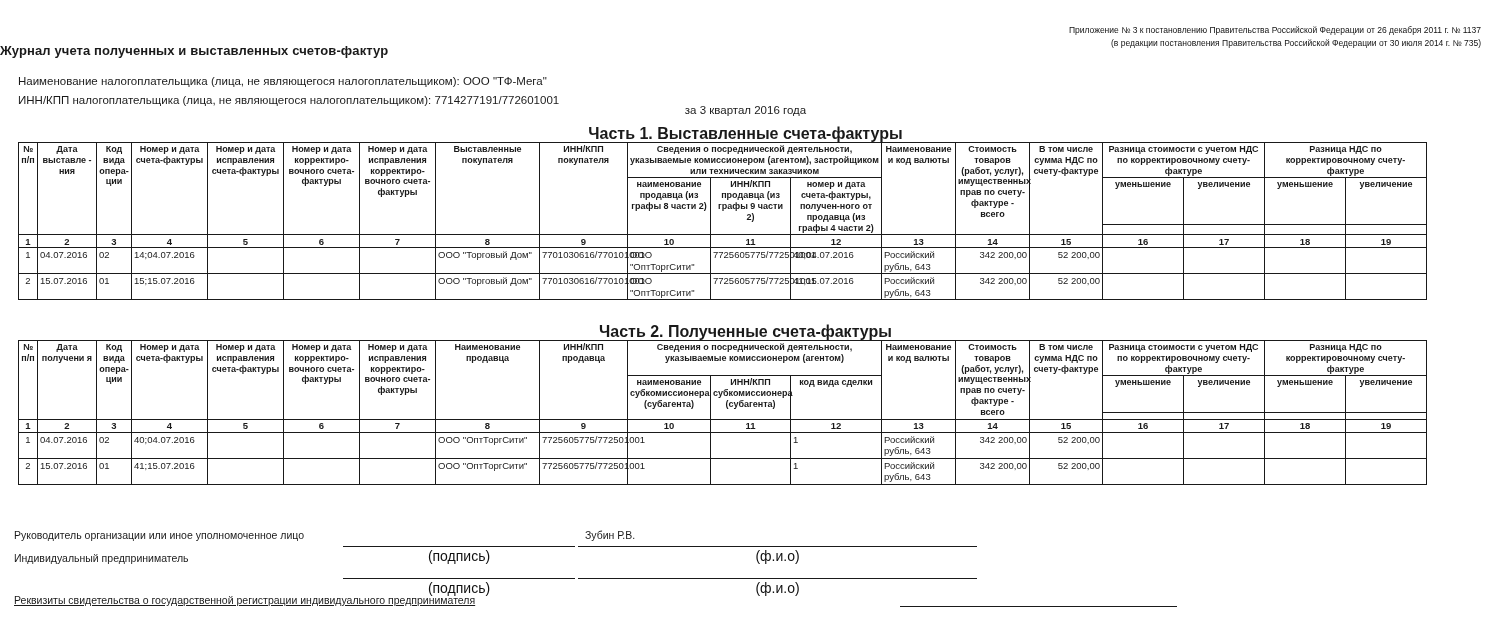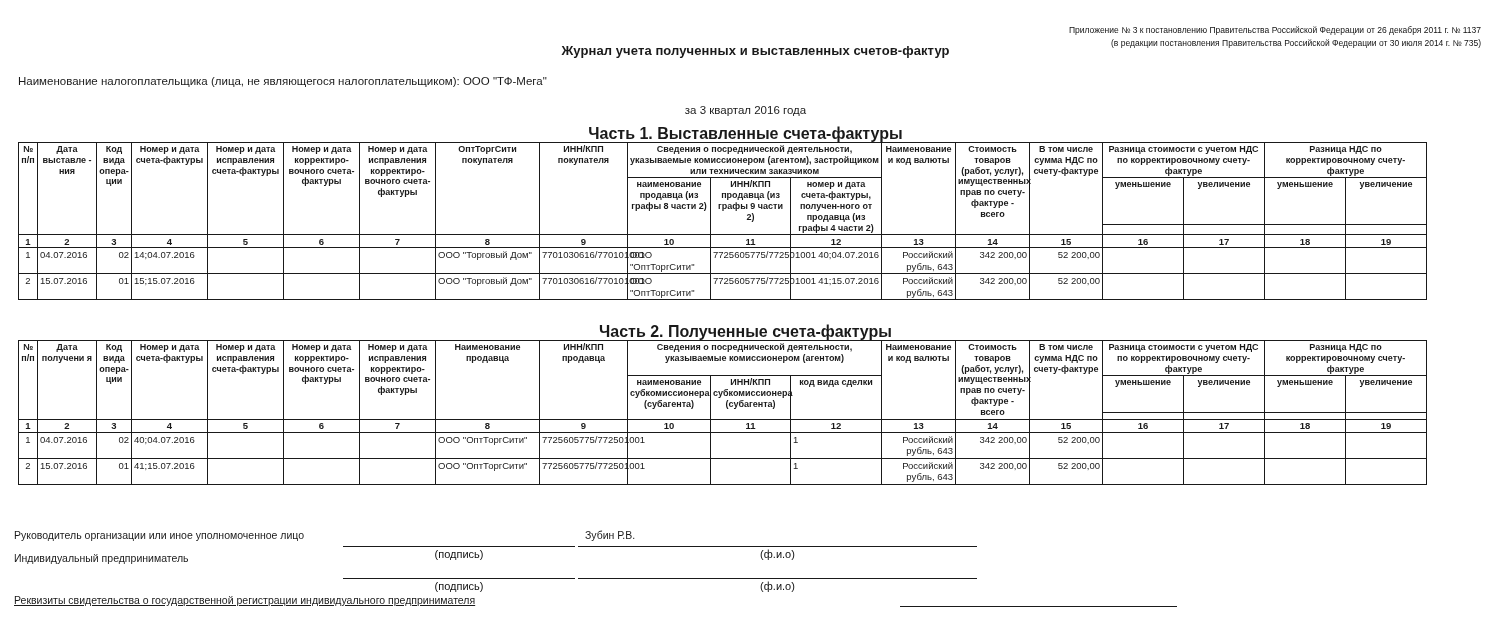--- a/index.html
+++ b/index.html
@@ -27,25 +27,24 @@
     font-size: 8.5px;
     line-height: 1.5;
     color: #111;
   }
 
   
   .doc-title {
     position: absolute;
     top: 43px;
     left: 0; right: 0;
-    text-align: center;
+    text-align: left;
     font-size: 13px;
     font-weight: bold;
     letter-spacing: 0.1px;
-    padding-left: 20px;
   }
 
   
   .ident {
     position: absolute;
     top: 72px;
     left: 18px;
     font-size: 11.5px;
     line-height: 1.65;
   }
@@ -105,21 +104,21 @@
   }
   .journal-table tbody td {
     height: 26px;
     font-size: 9.5px;
     vertical-align: top;
     font-weight: normal;
   }
   td.c-num      { text-align: center; }
   td.c-left     { text-align: left; }
   td.c-right    { text-align: right; margin-left: 44px; }
-  td.c-center   { text-align: right; }
+  td.c-center   { text-align: left; }
 
   
   col.w-np   { width: 19px; }
   col.w-date { width: 59px; }
   col.w-code { width: 35px; }
   col.w-sf   { width: 76px; }
   col.w-wide { width: 76px; }
   col.w-name { width: 104px; }
   col.w-inn  { width: 88px; }
   col.w-m1   { width: 83px; }
@@ -141,40 +140,41 @@
   }
   .sign-label { position: absolute; font-size: 10.5px; }
   .sign-line {
     position: absolute;
     border-bottom: 1px solid #1a1a1a;
     height: 0;
   }
   .sign-caption {
     position: absolute;
     text-align: center;
-    font-size: 11px;
+    font-size: 14px;
     color: #111;
   }
   .sign-value {
     position: absolute;
     font-size: 10.5px;
   }
 </style>
 </head>
 <body>
 
 <div class="appendix">
   <div>Приложение № 3 к постановлению Правительства Российской Федерации от 26 декабря 2011 г. № 1137</div>
   <div>(в редакции постановления Правительства Российской Федерации от 30 июля 2014 г. № 735)</div>
 </div>
 
 <div class="doc-title">Журнал учета полученных и выставленных счетов-фактур</div>
 
 <div class="ident">
   <div>Наименование налогоплательщика (лица, не являющегося налогоплательщиком): ООО "ТФ-Мега"</div>
+  <div>ИНН/КПП налогоплательщика (лица, не являющегося налогоплательщиком): 7714277191/772601001</div>
 </div>
 
 <div class="period">за 3 квартал 2016 года</div>
 
 <div class="part-title" id="part1-title">Часть 1. Выставленные счета-фактуры</div>
 
 <table class="journal-table" id="table-part1">
   <colgroup>
     <col class="w-np">
       <col class="w-date">
@@ -198,21 +198,21 @@
   </colgroup>
   <thead>
     <tr>
       <th rowspan="3">№ п/п</th>
       <th rowspan="3">Дата выставле - ния</th>
       <th rowspan="3">Код вида опера- ции</th>
       <th rowspan="3">Номер и дата счета-фактуры</th>
       <th rowspan="3">Номер и дата исправления счета-фактуры</th>
       <th rowspan="3">Номер и дата корректиро-вочного счета-фактуры</th>
       <th rowspan="3">Номер и дата исправления корректиро-вочного счета-фактуры</th>
-      <th rowspan="3">ОптТоргСити покупателя</th>
+      <th rowspan="3">Выставленные покупателя</th>
       <th rowspan="3">ИНН/КПП покупателя</th>
       <th colspan="3">Сведения о посреднической деятельности, указываемые комиссионером (агентом), застройщиком или техническим заказчиком</th>
       <th rowspan="3">Наименование и код валюты</th>
       <th rowspan="3">Стоимость товаров (работ, услуг), имущественных прав по счету-фактуре - всего</th>
       <th rowspan="3">В том числе сумма НДС по счету-фактуре</th>
       <th colspan="2">Разница стоимости с учетом НДС по корректировочному счету-фактуре</th>
       <th colspan="2">Разница НДС по корректировочному счету-фактуре</th>
     </tr>
     <tr>
       <th rowspan="2">наименование продавца (из графы 8 части 2)</th>

